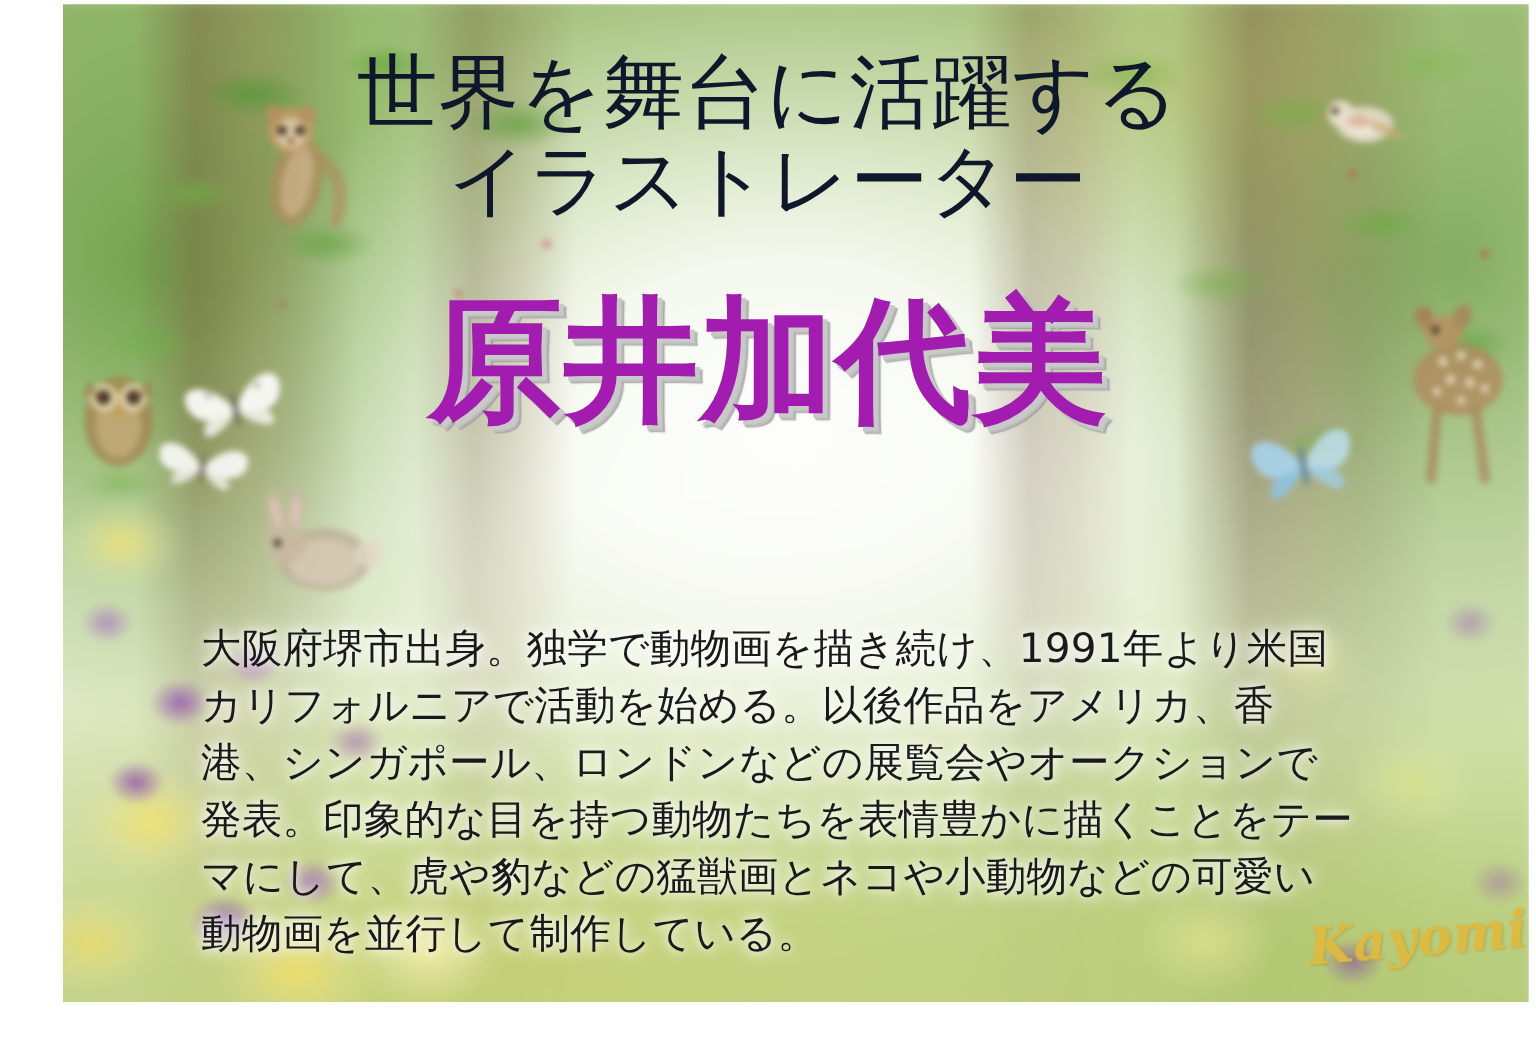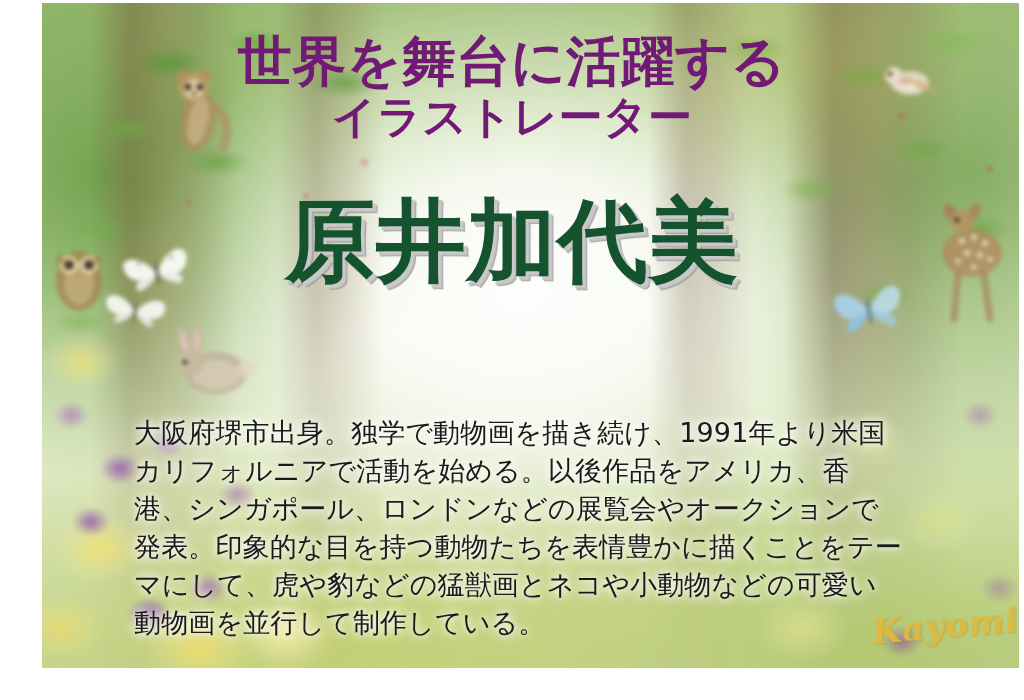--- a/index.html
+++ b/index.html
@@ -148,41 +148,41 @@
   #butterfly-blue    { left: 786px; top: 268px; width: 82px;  height: 78px; }
   #bird      { left: 838px; top: 56px;  width: 62px;  height: 46px;  }
   #fawn      { left: 880px; top: 200px; width: 96px;  height: 132px; }
 
   
   #headline {
     position: absolute;
     left: 0; right: 0;
     top: 34px;
     text-align: center;
-    color: #701a75;
+    color: #0f172a;
     font-family: "DejaVu Serif", "Liberation Serif", serif;
-    font-weight: 700;
+    font-weight: 400;
     letter-spacing: 0.02em;
     line-height: 1.02;
     user-select: none;
   }
   #headline .hl-line-1 { display: block; font-size: 54px; }
-  #headline .hl-line-2 { display: block; font-size: 44px; margin-top: 6px; }
+  #headline .hl-line-2 { display: block; font-size: 52px; margin-top: 6px; }
 
   #artist-name {
     position: absolute;
     left: 0; right: 0;
     top: 196px;
     text-align: center;
     font-family: "DejaVu Sans", "Liberation Sans", sans-serif;
     font-weight: 700;
     font-size: 90px;
     line-height: 1.0;
     letter-spacing: 0.01em;
-    color: #14532d;
+    color: #a21caf;
     text-shadow:
        3px 3px 0 #c9c9c9,
        4px 4px 0 #bdbdbd,
        5px 5px 1px rgba(150,150,150,0.85);
     user-select: none;
   }
 
   #bio {
     position: absolute;
     left: 118px;

